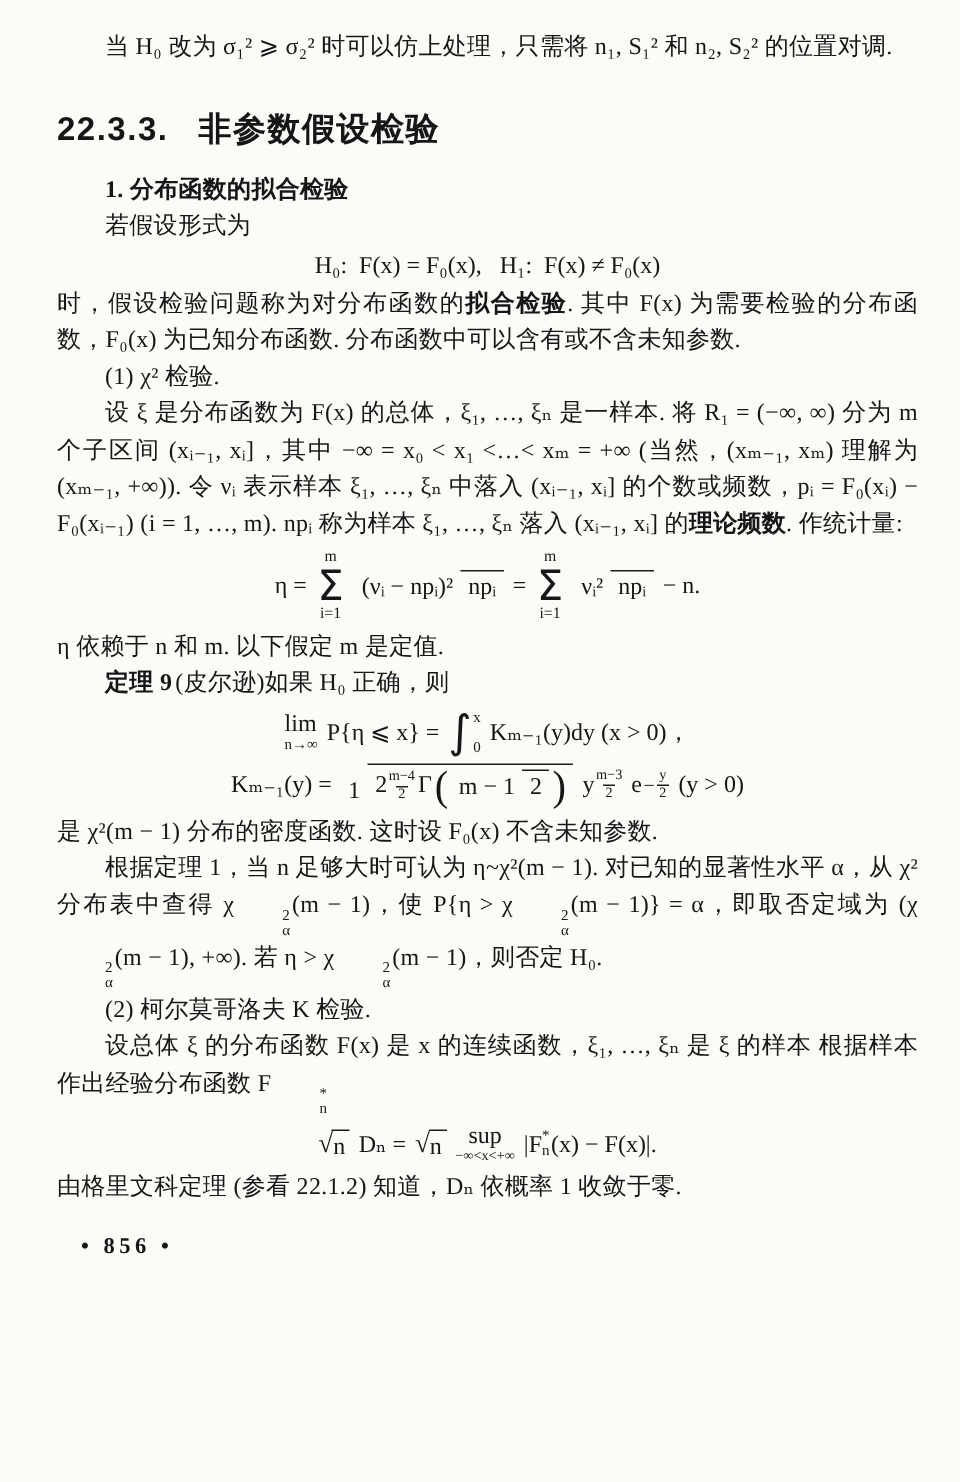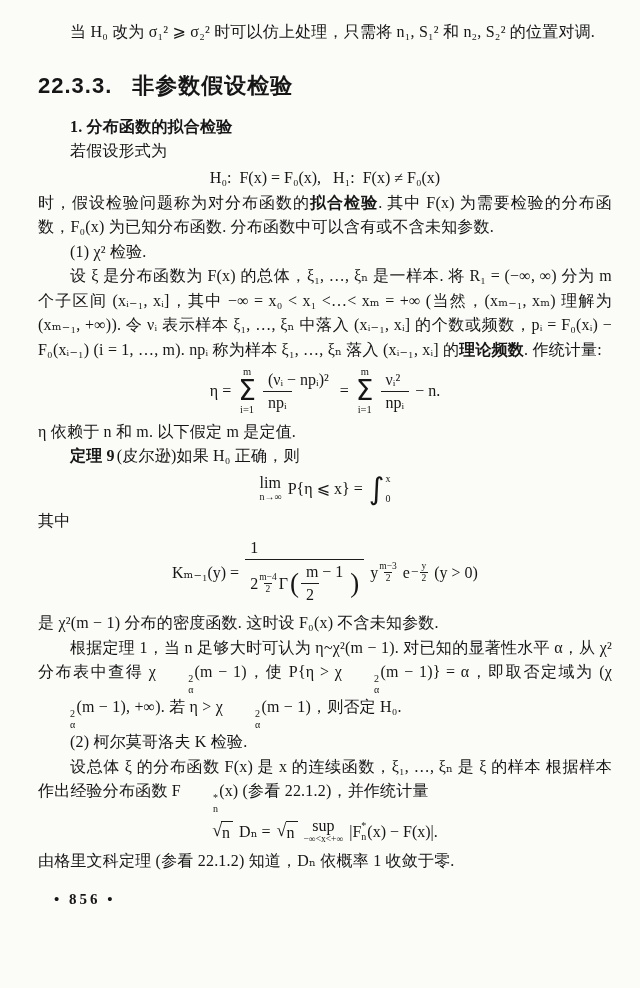--- a/index.html
+++ b/index.html
@@ -23,21 +23,21 @@
     font-family: "Liberation Sans", "DejaVu Sans", sans-serif;
   }
   .section-heading .num { margin-right: 20px; }
   
   .formula {
     display: flex; justify-content: center; align-items: center;
     gap: 6px; font-size: 16px; margin: 4px 0; line-height: 1.2;
   }
   .formula .pre { white-space: pre; }
   
-  .frac { display: inline-flex; flex-direction: column; align-items: flex-start; vertical-align: middle; }
+  .frac { display: inline-flex; flex-direction: row; align-items: flex-end; vertical-align: middle; }
   .frac .num, .frac .den { padding: 1px 5px; line-height: 1.25; text-align: center; }
   .frac .den { border-top: 1.5px solid #1c1c1c; display: inline-flex; align-items: center; gap: 2px; }
   
   .bigop { display: inline-flex; flex-direction: column; align-items: center; line-height: 1; margin: 0 1px; }
   .bigop .oplim { font-size: 10.5px; line-height: 1.1; }
   .bigop .opsym { font-size: 28px; line-height: 0.95; font-family: "DejaVu Sans", sans-serif; }
   
   .limop { display: inline-flex; flex-direction: column; align-items: flex-start; line-height: 1; }
   .limop .under { font-size: 10px; margin-top: 1px; }
   
@@ -123,23 +123,23 @@
       <span class="under">n→∞</span>
     </span>
     <span>P{η ⩽ x} =</span>
     <span class="intop">
       <span class="intsym">∫</span>
       <span class="intlims">
         <span>x</span>
         <span>0</span>
       </span>
     </span>
-  </div>
-
-  <p class="para">其中</p>
+    <span>Kₘ₋₁(y)dy (x &gt; 0)，</span>
+  </div>
+
 
   <div class="formula">
     <span>Kₘ₋₁(y) =</span>
     <span class="frac">
       <span class="num">1</span>
       <span class="den">
         <span class="fitem">
             <span>2</span>
             <sup class="expo">
               <span class="tfrac">
@@ -194,21 +194,21 @@
           <span>2</span>
           <span>α</span>
         </span></span><span>(m − 1)，则否定 H₀.</span></p>
 
 
   <p class="para ind">(2) 柯尔莫哥洛夫 K 检验.</p>
 
   <p class="para ind"><span>设总体 ξ 的分布函数 F(x) 是 x 的连续函数，ξ₁, …, ξₙ 是 ξ 的样本  根据样本作出经验分布函数 </span><span><span>F</span><span class="ss">
           <span>*</span>
           <span>n</span>
-        </span></span><span>(x) (参看 22.1.2)，并作统计量</span></p>
+        </span></span></p>
 
   <div class="formula">
     <span class="sqrt">
         <span class="sign">√</span>
         <span class="rad">n</span>
       </span>
     <span>Dₙ =</span>
     <span class="sqrt">
         <span class="sign">√</span>
         <span class="rad">n</span>

